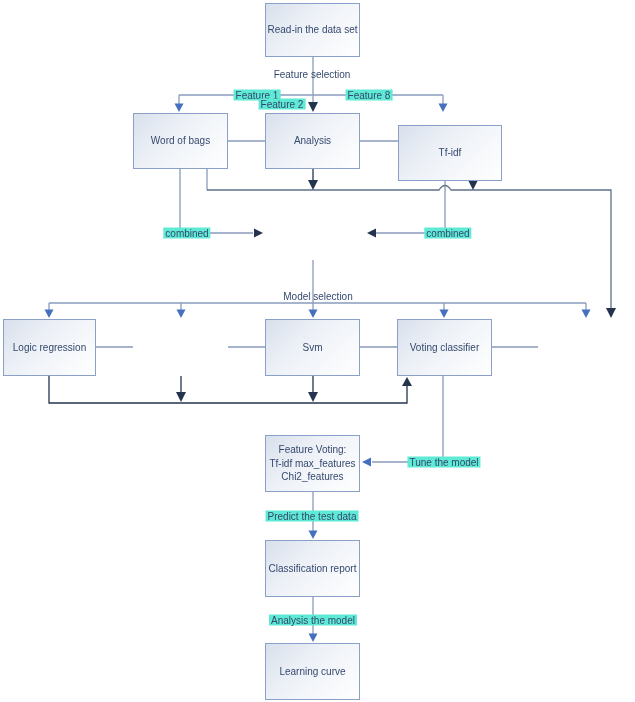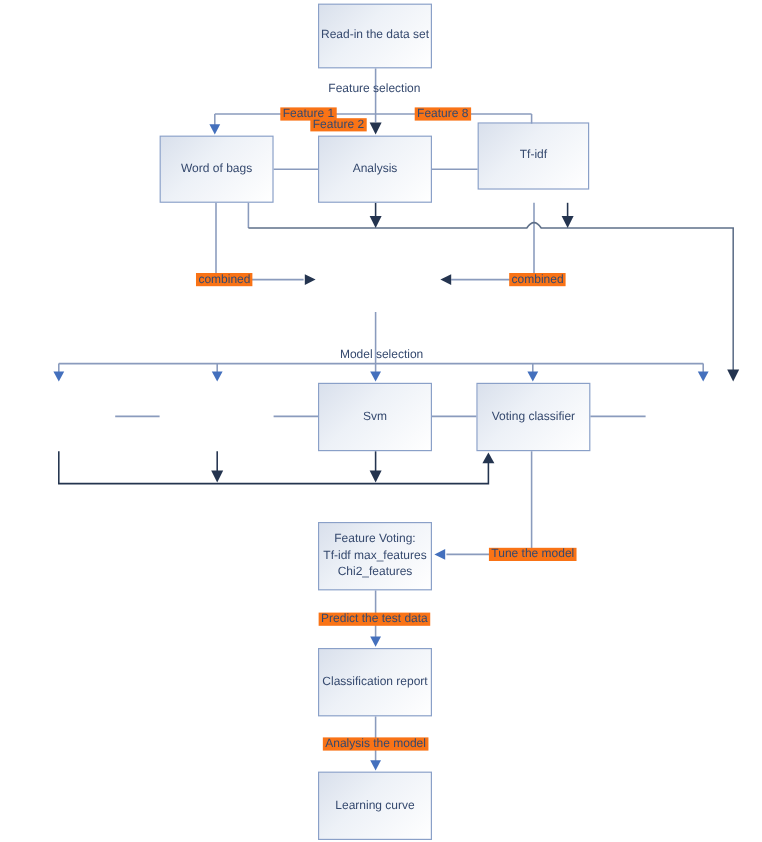--- a/index.html
+++ b/index.html
@@ -18,21 +18,21 @@
     position:absolute;box-sizing:border-box;
     border:1px solid var(--box-border,#8aa0c8);
     background:linear-gradient(135deg,#d9e0ec 0%,#edf1f7 40%,#ffffff 100%);
     display:flex;align-items:center;justify-content:center;text-align:center;
     font-size:10px;line-height:1.35;white-space:pre-line;padding:1px;
   }
   .lbl{
     position:absolute;transform:translate(-50%,-50%);
     font-size:10px;line-height:1.1;white-space:nowrap;padding:0 2px;
   }
-  .lbl.opaque{background:#f97316;}
+  .lbl.opaque{background:#5eead4;}
 </style>
 </head>
 <body>
 
 <div id="canvas">
 
   <svg id="wires" viewBox="0 0 635 702" xmlns="http://www.w3.org/2000/svg">
 
     <path class="ln ln-light" d="M313 57 V95"></path>
     <path class="ln ln-light" d="M179 95 H443"></path>
@@ -74,21 +74,22 @@
     <polygon class="ar-dark" points="176,392 186,392 181,402"></polygon>
     <polygon class="ar-dark" points="308,392 318,392 313,402"></polygon>
     <polygon class="ar-blue" points="371,457.5 371,466.5 362,462"></polygon>
     <polygon class="ar-blue" points="308.5,530.5 317.5,530.5 313,539"></polygon>
     <polygon class="ar-blue" points="308.5,633.5 317.5,633.5 313,642"></polygon>
   </svg>
 
   <div class="node" style="left:265px;top:3px;width:95px;height:54px">Read-in the data set</div>
   <div class="node" style="left:133px;top:113px;width:95px;height:56px">Word of bags</div>
   <div class="node" style="left:265px;top:113px;width:95px;height:56px">Analysis</div>
-  <div class="node" style="left:398px;top:102px;width:93px;height:56px">Tf-idf</div>
+  <div class="node" style="left:398px;top:125px;width:104px;height:56px">Tf-idf</div>
+  <div class="node" style="left:3px;top:319px;width:93px;height:57px">Logic regression</div>
   <div class="node" style="left:265px;top:319px;width:95px;height:57px">Svm</div>
   <div class="node" style="left:397px;top:319px;width:95px;height:57px">Voting classifier</div>
   <div class="node" style="left:265px;top:435px;width:95px;height:57px">Feature Voting:
 Tf-idf max_features
 Chi2_features</div>
   <div class="node" style="left:265px;top:540px;width:95px;height:57px">Classification report</div>
   <div class="node" style="left:265px;top:643px;width:95px;height:57px">Learning curve</div>
 
   <div class="lbl" style="left:312px;top:74px">Feature selection</div>
   <div class="lbl opaque" style="left:257px;top:95px">Feature 1</div>

